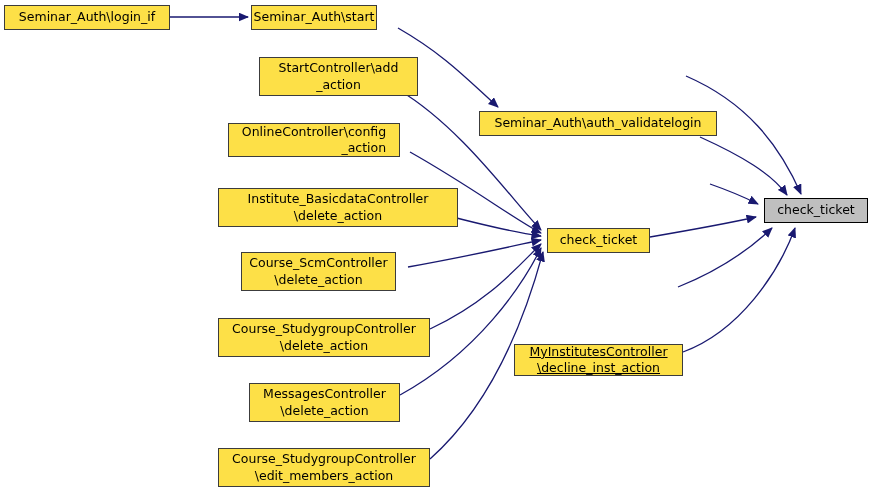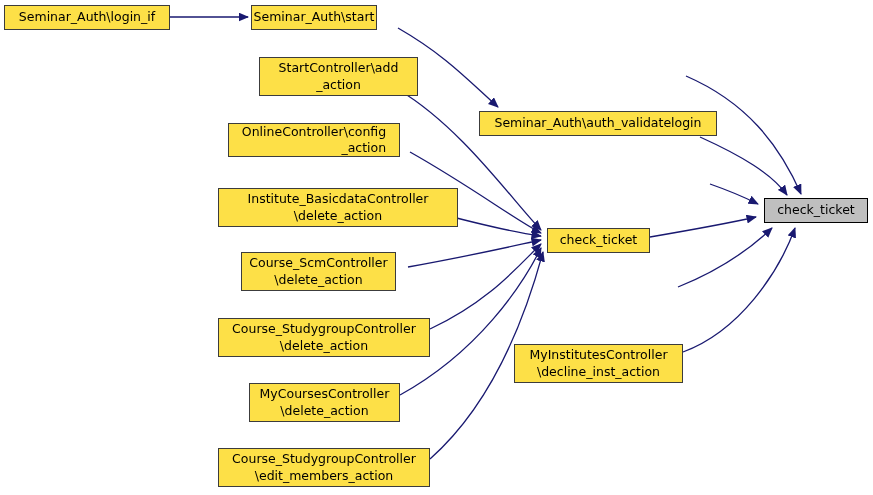--- a/index.html
+++ b/index.html
@@ -90,31 +90,31 @@
 
   <div class="node" style="left:218px; top:188px; width:240px; height:39px;">Institute_BasicdataController
 \delete_action</div>
 
   <div class="node" style="left:241px; top:252px; width:155px; height:39px;">Course_ScmController
 \delete_action</div>
 
   <div class="node" style="left:218px; top:318px; width:212px; height:39px;">Course_StudygroupController
 \delete_action</div>
 
-  <div class="node" style="left:249px; top:383px; width:151px; height:39px;">MyCoursesController
+  <div class="node" style="left:249px; top:383px; width:151px; height:39px;">MessagesController
 \delete_action</div>
 
   <div class="node" style="left:218px; top:448px; width:212px; height:39px;">Course_StudygroupController
 \edit_members_action</div>
 
 
   <div class="node" style="left:479px; top:111px; width:238px; height:25px;">Seminar_Auth\auth_validatelogin</div>
 
 
   <div class="node" style="left:547px; top:228px; width:103px; height:25px;">check_ticket</div>
 
 
-  <div class="node" style="left:514px; top:344px; width:169px; height:39px;">MyInstitutesController
+  <div class="node" style="left:514px; top:344px; width:169px; height:32px;text-decoration:underline;">MyInstitutesController
 \decline_inst_action</div>
 
   <div class="node highlight" style="left:764px; top:198px; width:104px; height:25px;">check_ticket</div>
 
 </div>
 
 </body></html>

